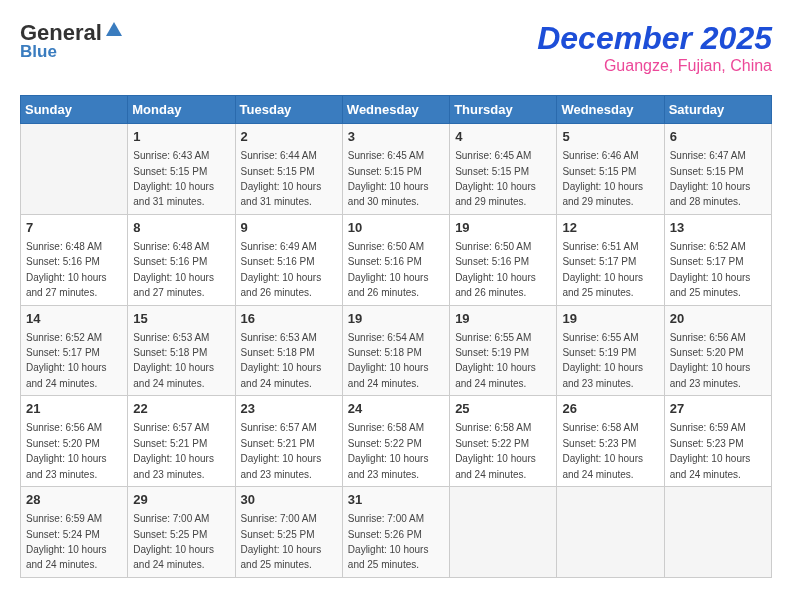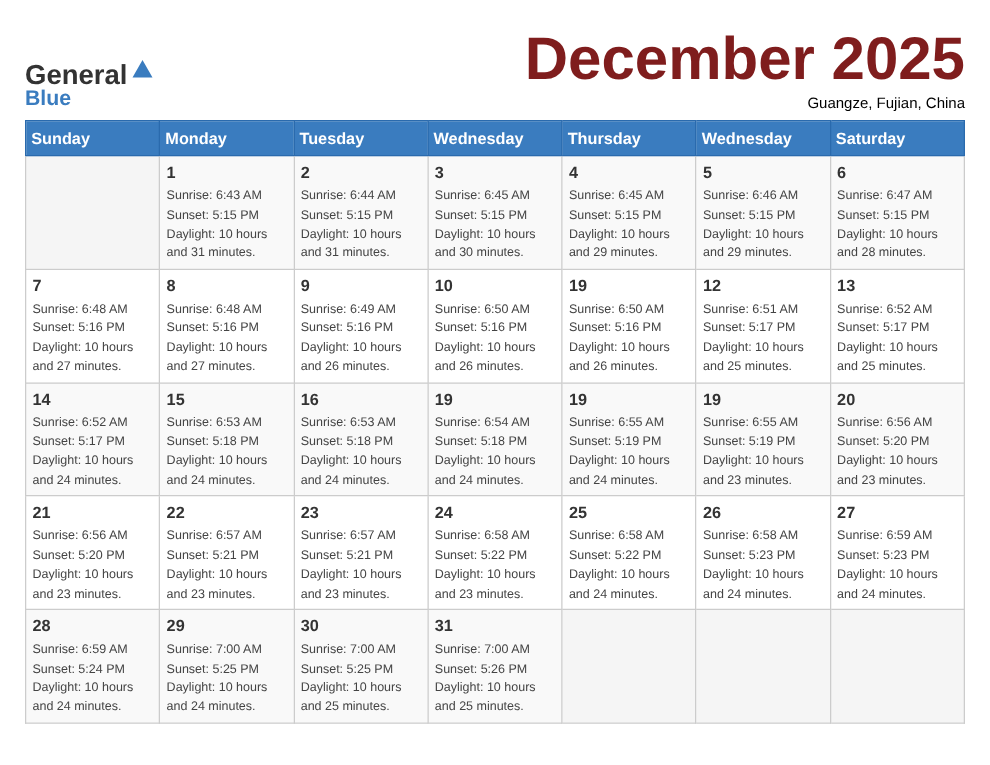--- a/index.html
+++ b/index.html
@@ -6,39 +6,40 @@
     body {
       font-family: Arial, sans-serif;
       background: #fff;
       width: 792px;
       min-height: 612px;
       padding: 20px;
     }
     .header {
       display: flex;
       justify-content: space-between;
-      align-items: flex-end;
-      margin-bottom: 7px;
+      align-items: flex-start;
+      margin-bottom: 20px;
     }
     .logo {
       display: flex;
       flex-direction: column;
       align-items: flex-start;
     }
     .title-block {
       text-align: right;
     }
     .month-title {
-      font-size: 48px;
+      font-size: 32px;
       font-weight: bold;
-      color: #7f1d1d;
+      color: #1d4ed8;
+      font-style: italic;
     }
     .location-title {
-      font-size: 12px;
-      color: #000000;
+      font-size: 16px;
+      color: #ec4899;
     }
     table {
       width: 100%;
       border-collapse: collapse;
       font-size: 11px;
     }
     thead tr th {
       background-color: #3a7cbf;
       color: #fff;
       padding: 6px 4px;

